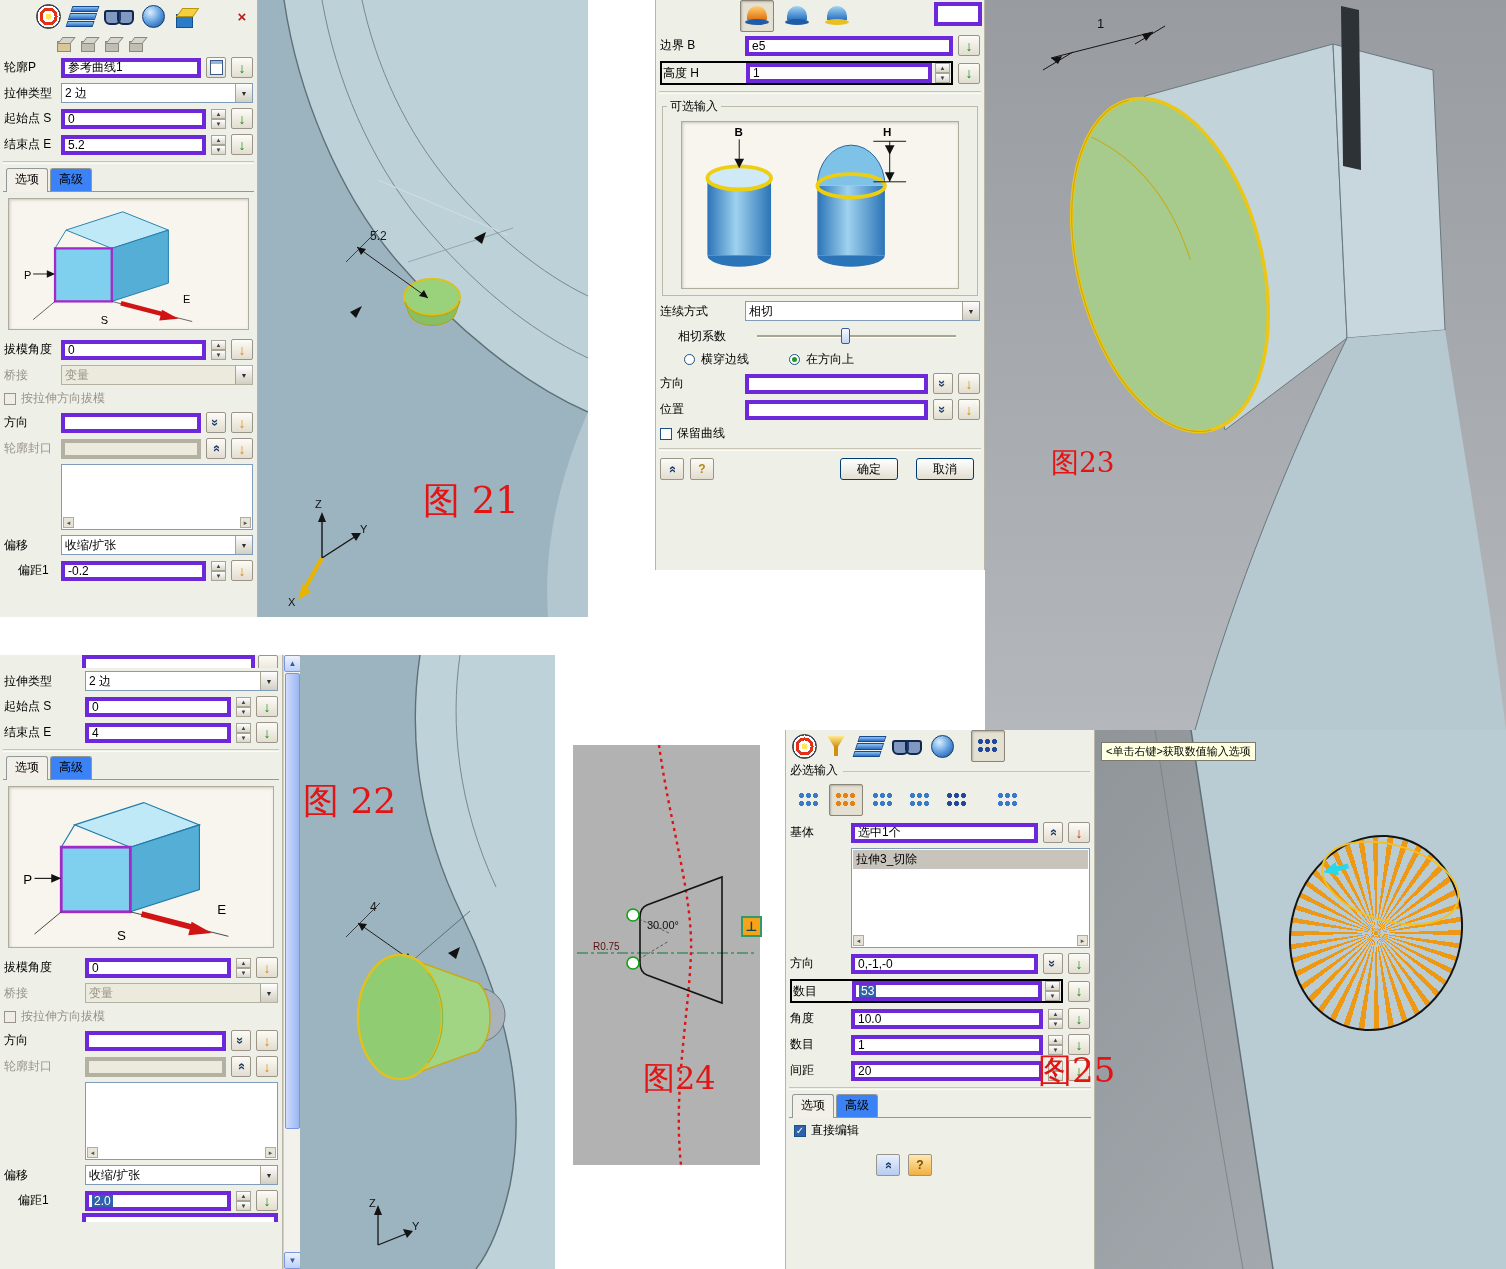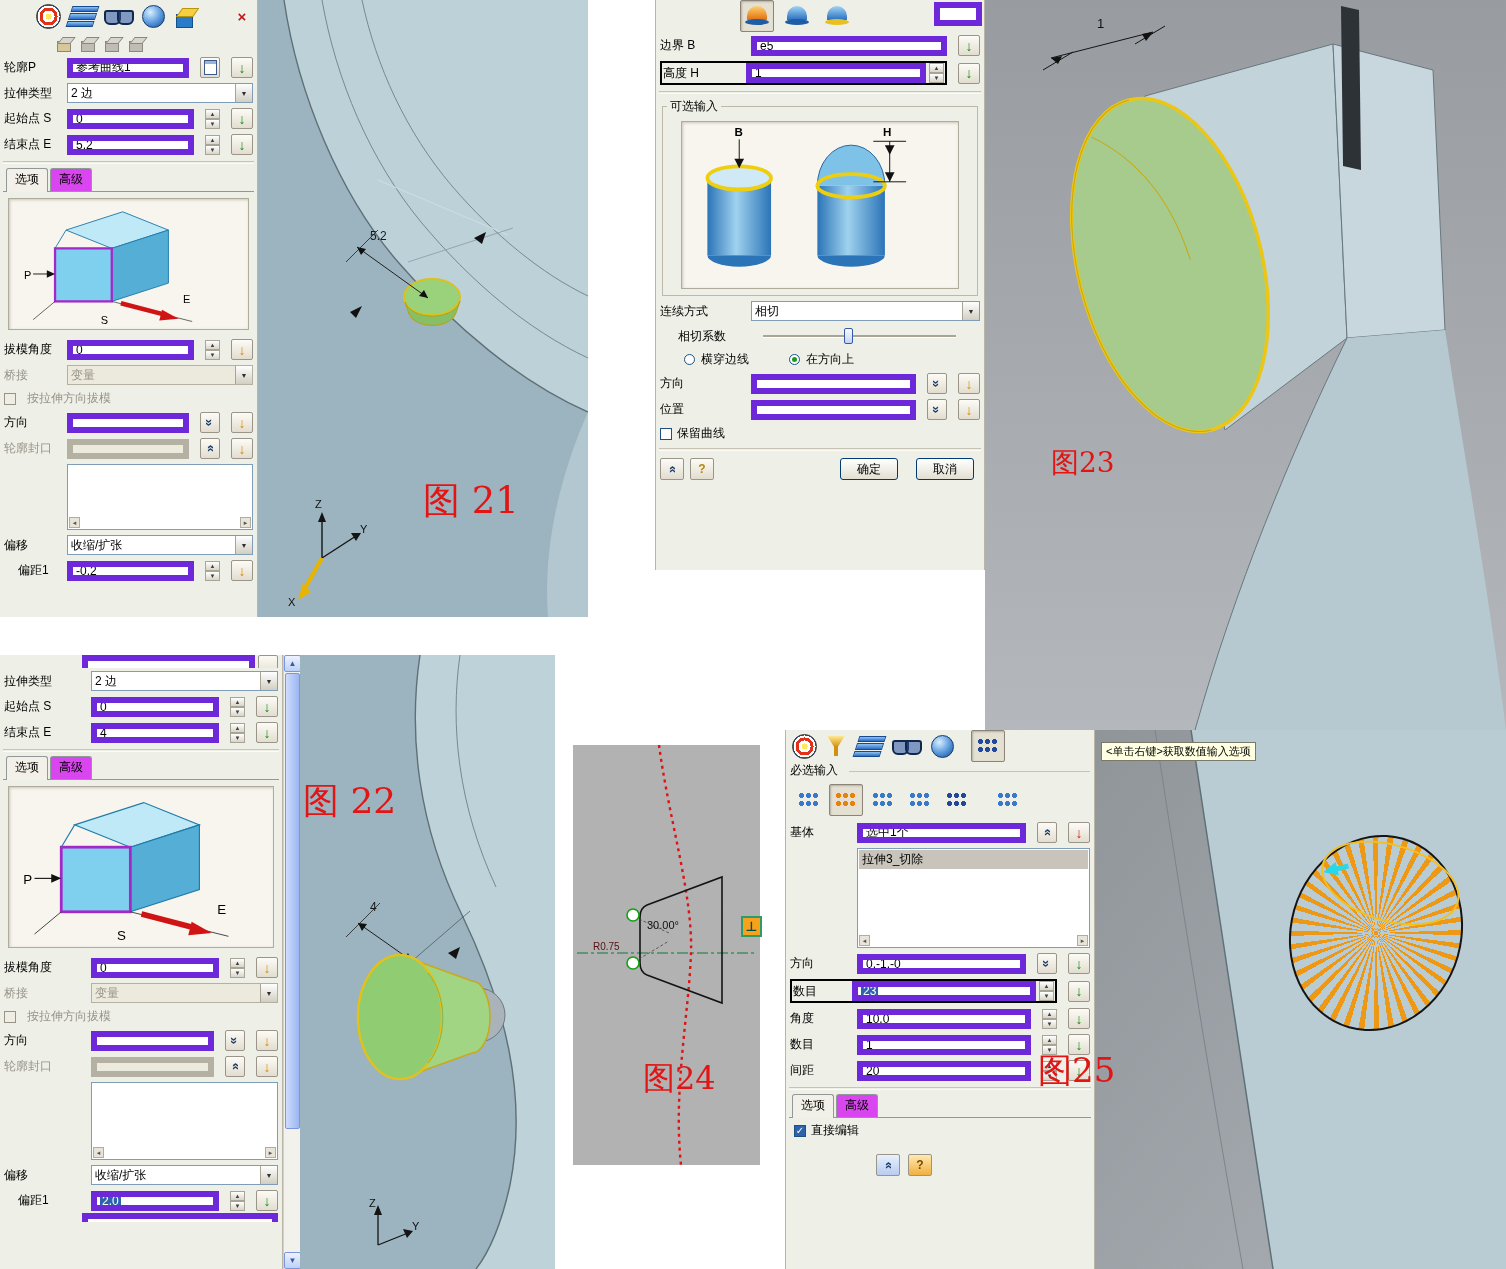--- a/index.html
+++ b/index.html
@@ -1,43 +1,43 @@
 <!DOCTYPE html>
 <html><head>
 <meta charset="utf-8">
 <style>
 *{box-sizing:border-box;margin:0;padding:0}
 html,body{background:#fff}
 body{font-family:"Liberation Sans","DejaVu Sans",sans-serif;font-size:12px;color:#000}
 #root{position:relative;width:1506px;height:1269px;background:#fff;overflow:hidden}
 .abs{position:absolute}
 .dlg{background:#eeefe6;border-right:1px solid #b9b5a7}
-.frow{display:flex;align-items:center;gap:11px;padding:3px 4px 2px 4px}
+.frow{display:flex;align-items:center;gap:5px;padding:3px 4px 2px 4px}
 .lbl{font-size:12px;white-space:nowrap;flex:0 0 auto}
 .w52{flex:0 0 52px}.w76{flex:0 0 76px}.w80{flex:0 0 80px}.w56{flex:0 0 56px}
 .dis{color:#98948a}
-.fld{flex:1;height:20px;background:#fff;border:6px solid #6d28d9;display:flex;align-items:center;padding:0 3px;overflow:hidden;white-space:nowrap;font-size:12px}
+.fld{flex:1;height:20px;background:#fff;border:4px solid #6d28d9;display:flex;align-items:center;padding:0 3px;overflow:hidden;white-space:nowrap;font-size:12px}
 .fld.gray{background:#ecead{c}}
 .fld.gray{background:#eceadc;border-color:#b4b0a2;color:#98948a}
 .fld.fixed{flex:none}
 .selblue{background:#2f62ad;color:#fff;padding:0 2px}
 .spin{flex:0 0 15px;height:20px;display:flex;flex-direction:column}
 .spin i{flex:1;font-style:normal;font-size:6px;line-height:9px;text-align:center;color:#404040;background:linear-gradient(#ffffff,#d8d4c8);border:1px solid #a8a496;overflow:hidden}
 .btn3d{flex:0 0 22px;height:21px;background:linear-gradient(#fcfbf6,#e2ddcf);border:1px solid #9a9588;border-radius:2px;display:flex;align-items:center;justify-content:center}
 .btn3d.sq{flex:0 0 20px}
 .pick{font-size:14px;font-weight:bold;line-height:1}
 .pick.g{color:#159015}.pick.y{color:#e08c0c}.pick.r{color:#d22814}
 .chevg{display:inline-block;transform:rotate(90deg);font-weight:bold;color:#1c3c6c;font-size:13px;line-height:1}
 .chevg.up{transform:rotate(-90deg)}
 .drop{flex:1;height:20px;background:#fff;border:1px solid #7f9db9;display:flex;align-items:center;padding-left:3px;white-space:nowrap;font-size:12px}
 .drop .da{margin-left:auto;align-self:stretch;width:17px;background:linear-gradient(#fefefe,#d2cec2);border-left:1px solid #a8a496;display:flex;align-items:center;justify-content:center;font-size:7px;color:#303030}
 .drop.gray{background:#eceadc;border-color:#b4b0a2;color:#98948a}
 .sep{height:3px;border-top:1px solid #c8c4b4;border-bottom:1px solid #fbfaf4;margin:4px 3px}
 .tabs{display:flex;padding:0 6px;margin-top:3px;position:relative;z-index:2}
-.tab{border:1px solid #90989a;border-bottom:none;border-radius:3px 3px 0 0;padding:2px 8px 3px;background:#d946ef;margin-right:2px;font-size:12px}
+.tab{border:1px solid #90989a;border-bottom:none;border-radius:3px 3px 0 0;padding:2px 8px 3px;background:#3b82f6;margin-right:2px;font-size:12px}
 .tab.on{background:#f2f0e8;padding-bottom:4px;margin-bottom:-1px}
 .pane{border-top:1px solid #90989a;margin:0 3px;padding:6px 5px;position:relative;z-index:1}
 .imgbox{background:#f7f5ee;border:1px solid #b0ac9c;box-shadow:inset 1px 1px 3px rgba(90,80,60,.28)}
 .lst{background:#fff;border:1px solid #7f9db9;position:relative;flex:1}
 .lst .gripL,.lst .gripR{position:absolute;bottom:1px;width:11px;height:11px;background:#e8e4d8;border:1px solid #b0aca0;font-size:7px;line-height:9px;text-align:center;color:#555}
 .gripL{left:1px}.gripR{right:1px}
 .lrow{background:#c8c4bc;margin:1px;padding:1px 3px;font-size:12px;white-space:nowrap}
 .cap{position:absolute;color:#e21414;font-family:"DejaVu Serif","Liberation Serif",serif;white-space:nowrap;z-index:30}
 .cbox{width:12px;height:12px;border:1px solid #1c5180;background:#fff;flex:0 0 auto;font-size:10px;line-height:10px;text-align:center;font-weight:bold;color:#1a8a1a}
 .cbox.disb{border-color:#98948a;background:#f0eee4}
@@ -720,21 +720,21 @@
           <span class="chevg">»</span>
         </div>
       <div class="btn3d">
           <span class="pick g">↓</span>
         </div>
     </div>
     <div class="frow">
       <div class="focusrow">
         <span class="lbl w56">数目</span>
         <div class="fld">
-            <span class="selblue">23</span>
+            <span class="selblue">53</span>
           </div>
         <div class="spin">
             <i>▲</i>
             <i>▼</i>
           </div>
       </div>
       <div class="btn3d">
           <span class="pick g">↓</span>
         </div>
     </div>

